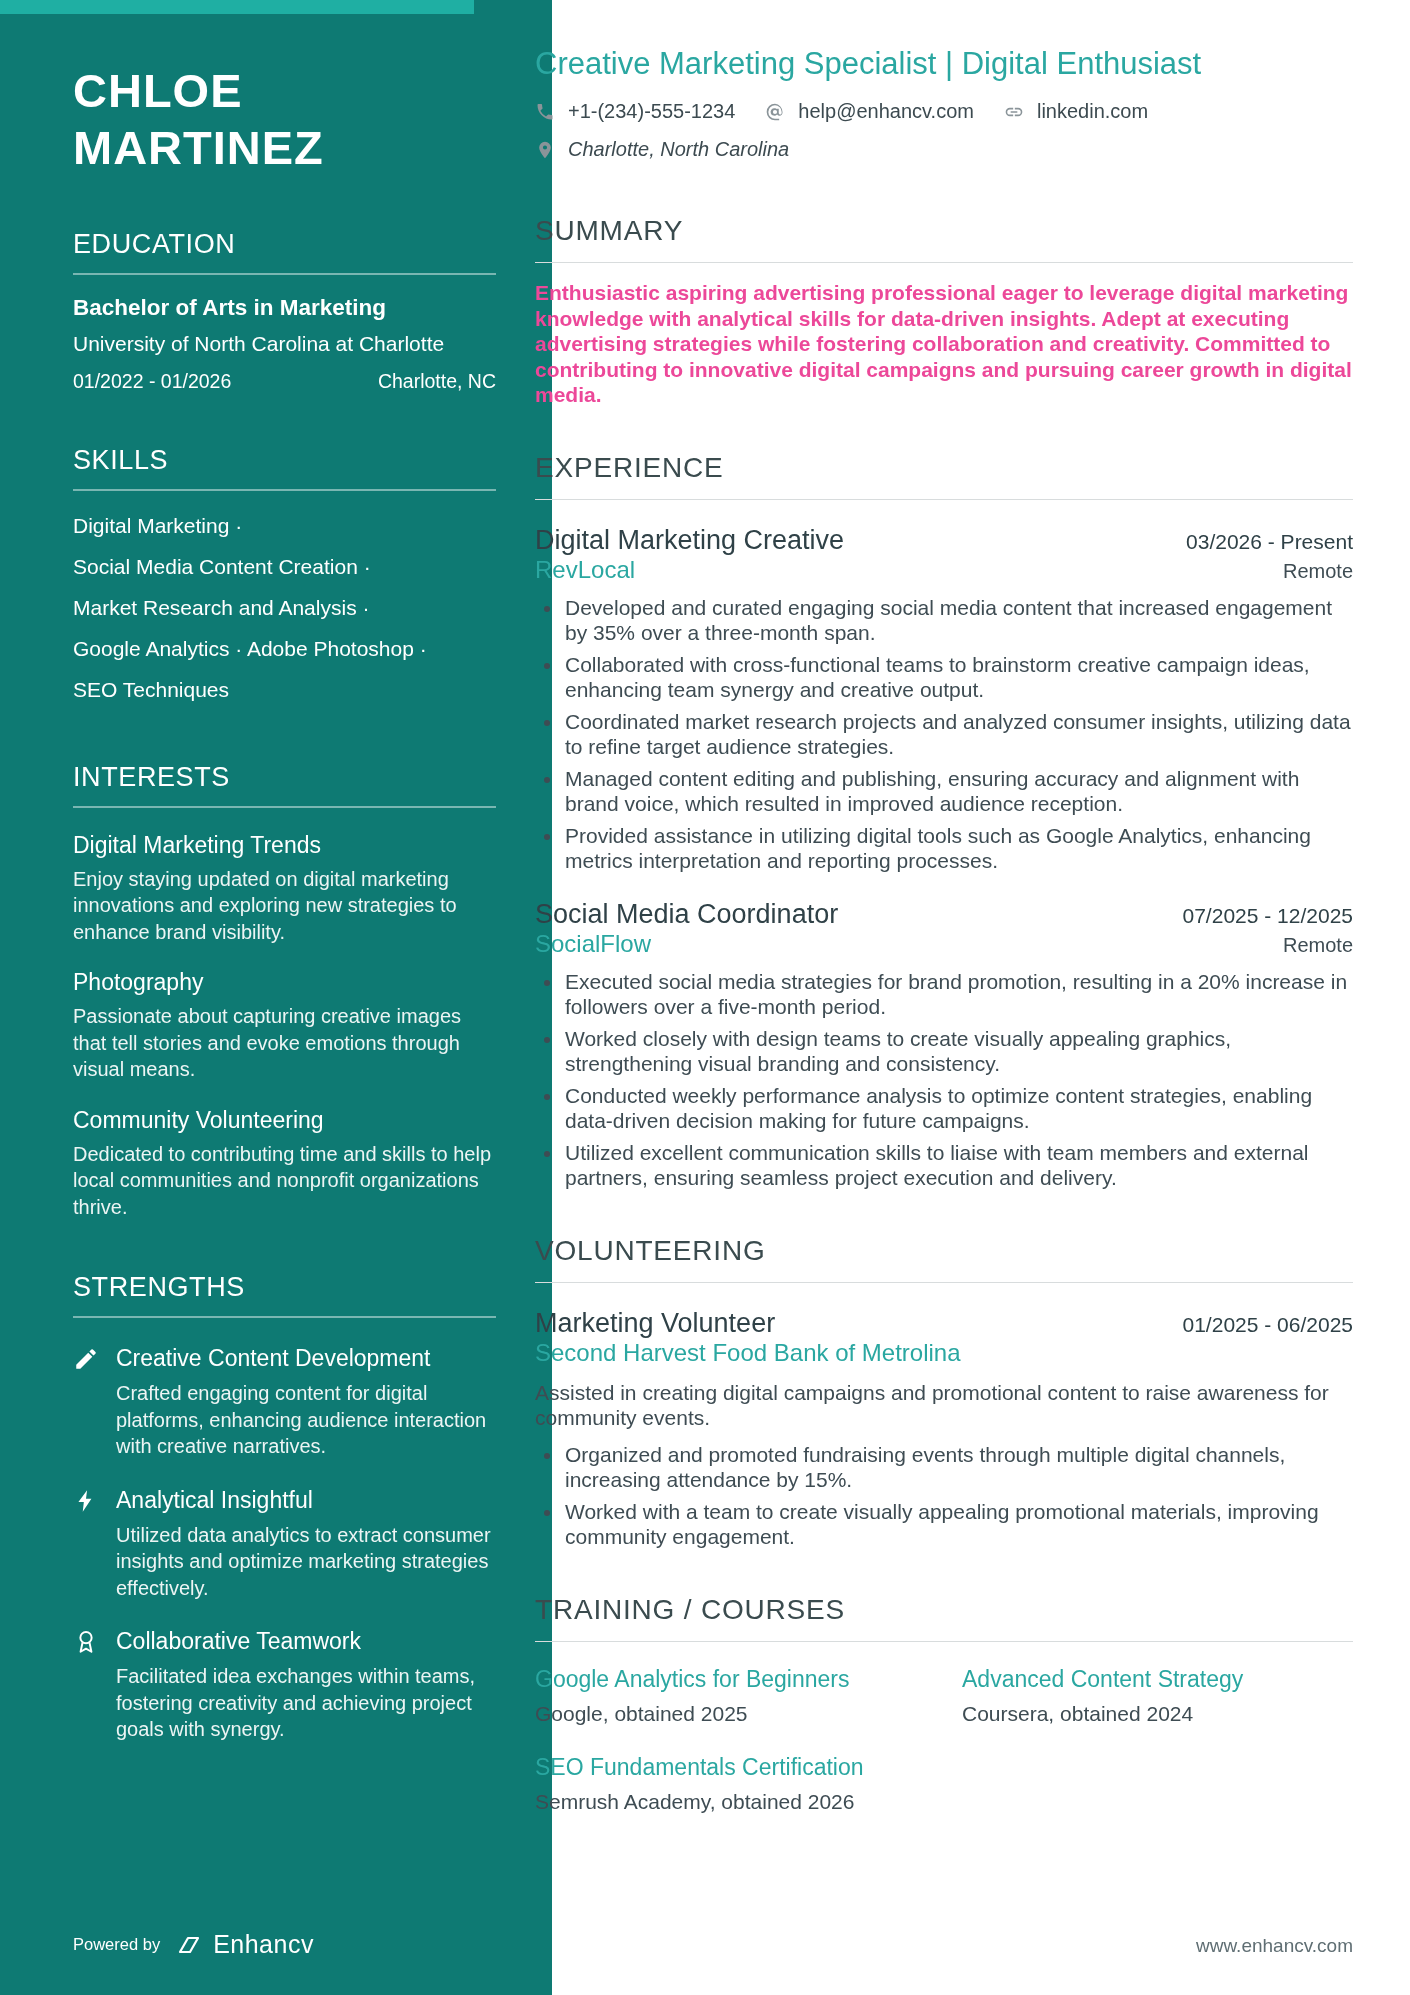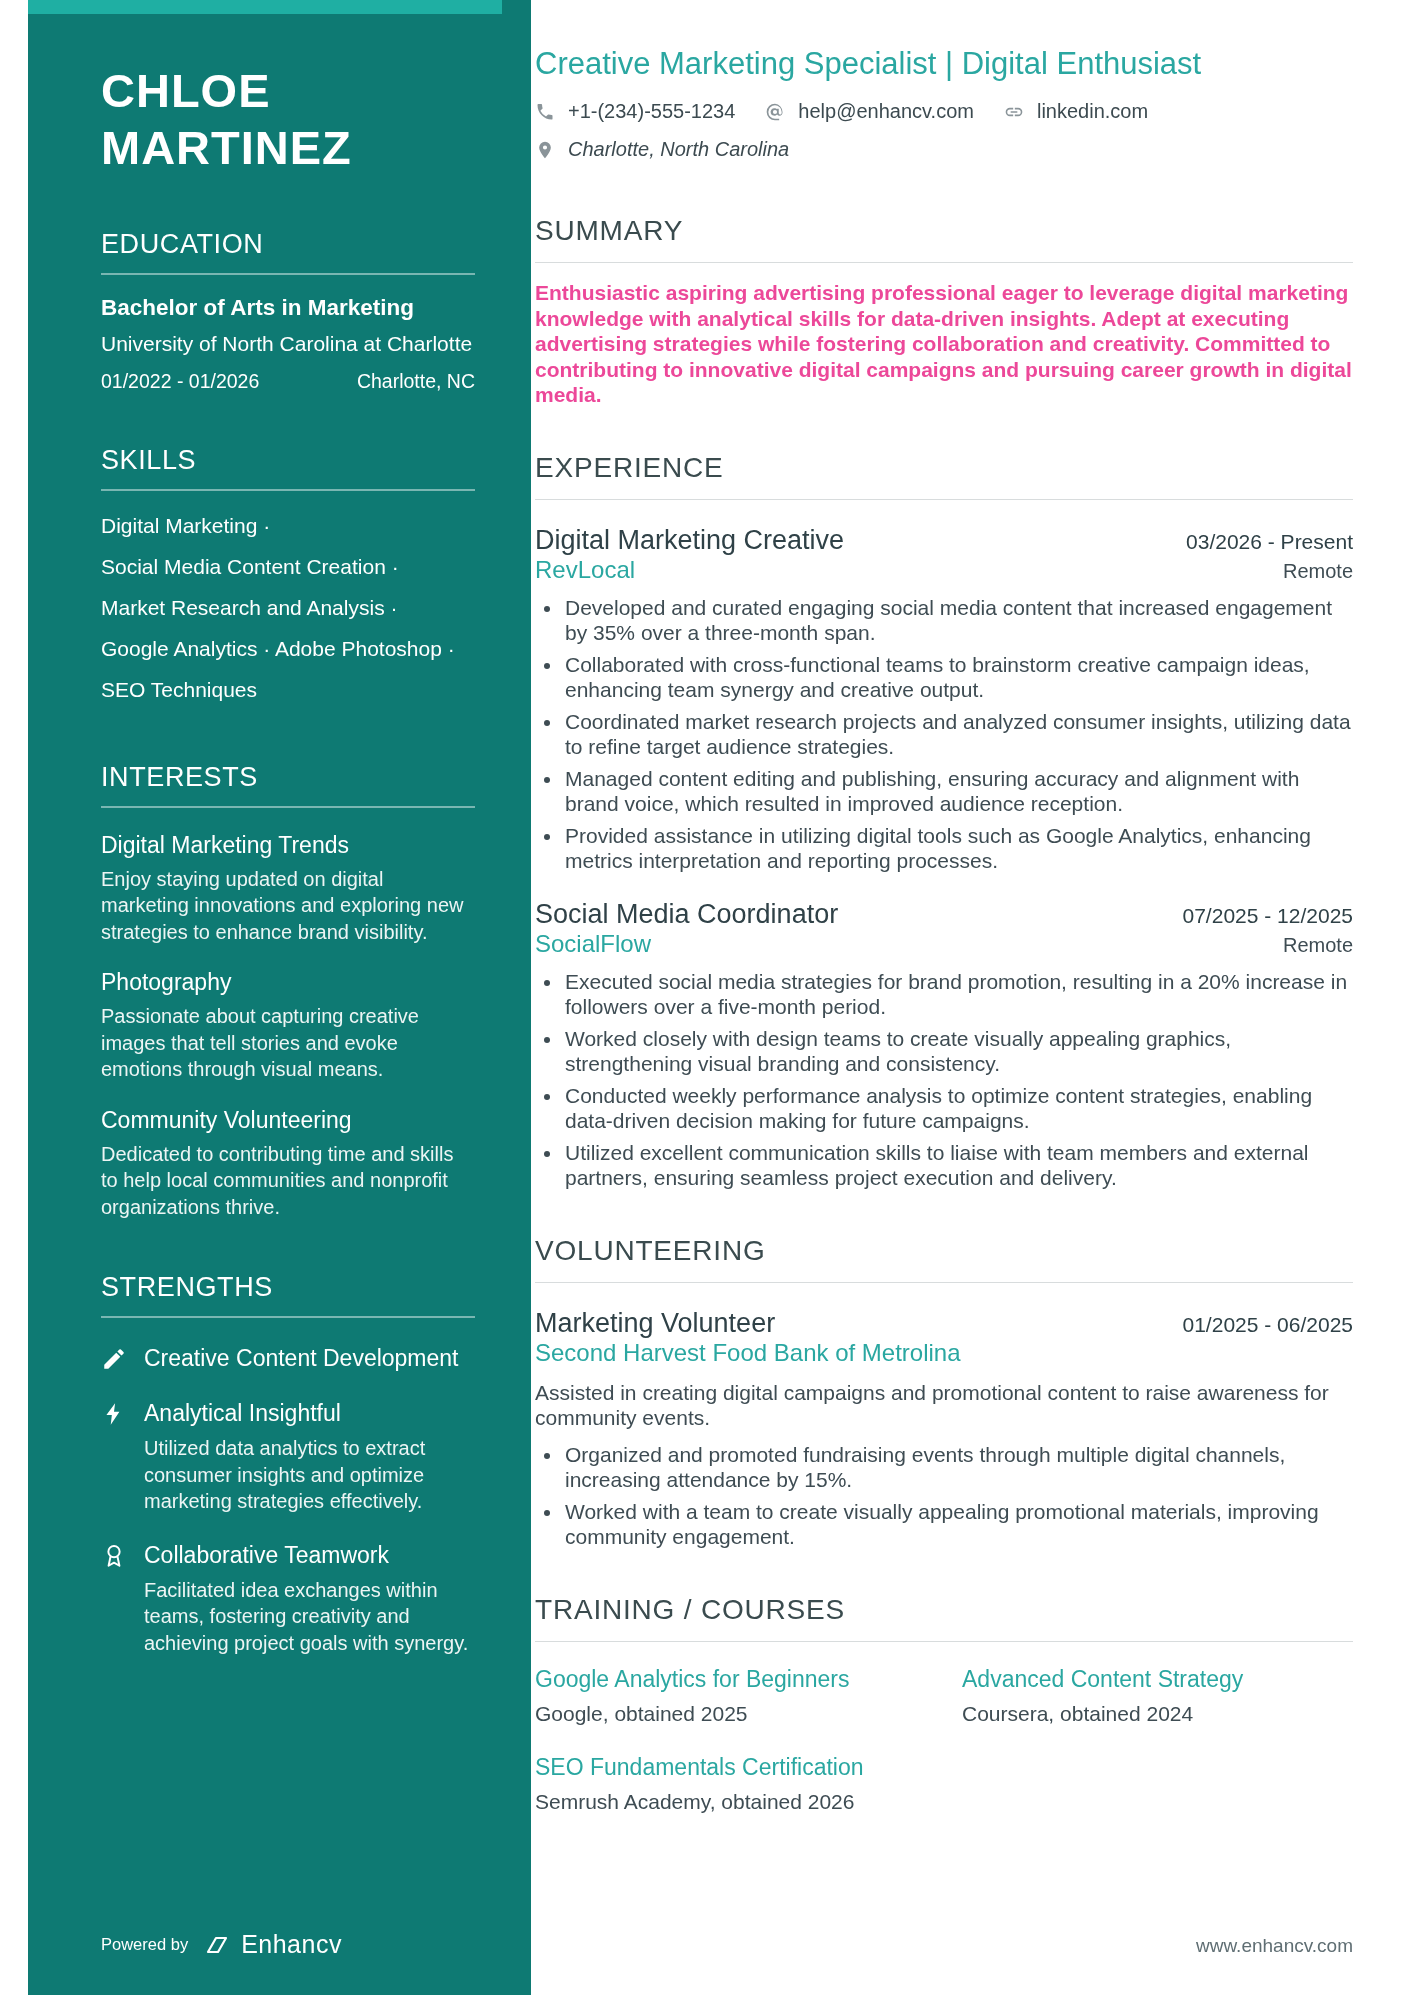--- a/index.html
+++ b/index.html
@@ -2,21 +2,21 @@
 <html><head>
 <meta charset="utf-8">
 <style>
   * { margin:0; padding:0; box-sizing:border-box; }
   html,body { background:#fff; }
   body { font-family:"Liberation Sans","DejaVu Sans",sans-serif; }
 
   .page { position:relative; width:1410px; height:1995px; background:#ffffff; overflow:hidden; }
 
   
-  .sidebar { position:absolute; top:0; left:0; bottom:0; width:503px; background:#0E7A73; color:#fff; padding:62px 56px 120px 73px;margin-left:28px; }
+  .sidebar { position:absolute; top:0; left:0; bottom:0; width:552px; background:#0E7A73; color:#fff; padding:62px 56px 120px 73px; }
   .accent-strip { position:absolute; top:0; left:0; width:474px; height:14px; background:#1FAFA3; }
   .name { font-size:47px; font-weight:600; line-height:1.22; letter-spacing:1px; color:#fff; }
 
   .side-section { margin-top:52px; }
   .side-heading { font-size:27px; font-weight:500; letter-spacing:0.6px; color:#fff; padding-bottom:13px; border-bottom:2px solid rgba(255,255,255,0.45); }
 
   .edu-degree { margin-top:20px; font-size:22.5px; font-weight:700; }
   .edu-school { margin-top:9px; font-size:21px; line-height:28px; }
   .edu-meta { display:flex; justify-content:space-between; margin-top:12px; font-size:19.5px; }
 
@@ -124,20 +124,21 @@
       <h2 class="side-heading">STRENGTHS</h2>
 
       <div class="strength-item">
         <span class="strength-icon">
           <svg viewBox="0 0 24 24" fill="currentColor">
               <path d="M3 17.25V21h3.75L17.81 9.94l-3.75-3.75L3 17.25zM20.71 7.04a1 1 0 0 0 0-1.41l-2.34-2.34a1 1 0 0 0-1.41 0l-1.83 1.83 3.75 3.75 1.83-1.83z"></path>
             </svg>
         </span>
         <div>
           <div class="strength-title">Creative Content Development</div>
+          <div class="strength-desc">Crafted engaging content for digital platforms, enhancing audience interaction with creative narratives.</div>
         </div>
       </div>
 
       <div class="strength-item">
         <span class="strength-icon">
           <svg viewBox="0 0 24 24" fill="currentColor">
               <path d="M13 2 5 13h5l-1 9 8-12h-5l1-8z"></path>
             </svg>
         </span>
         <div>

